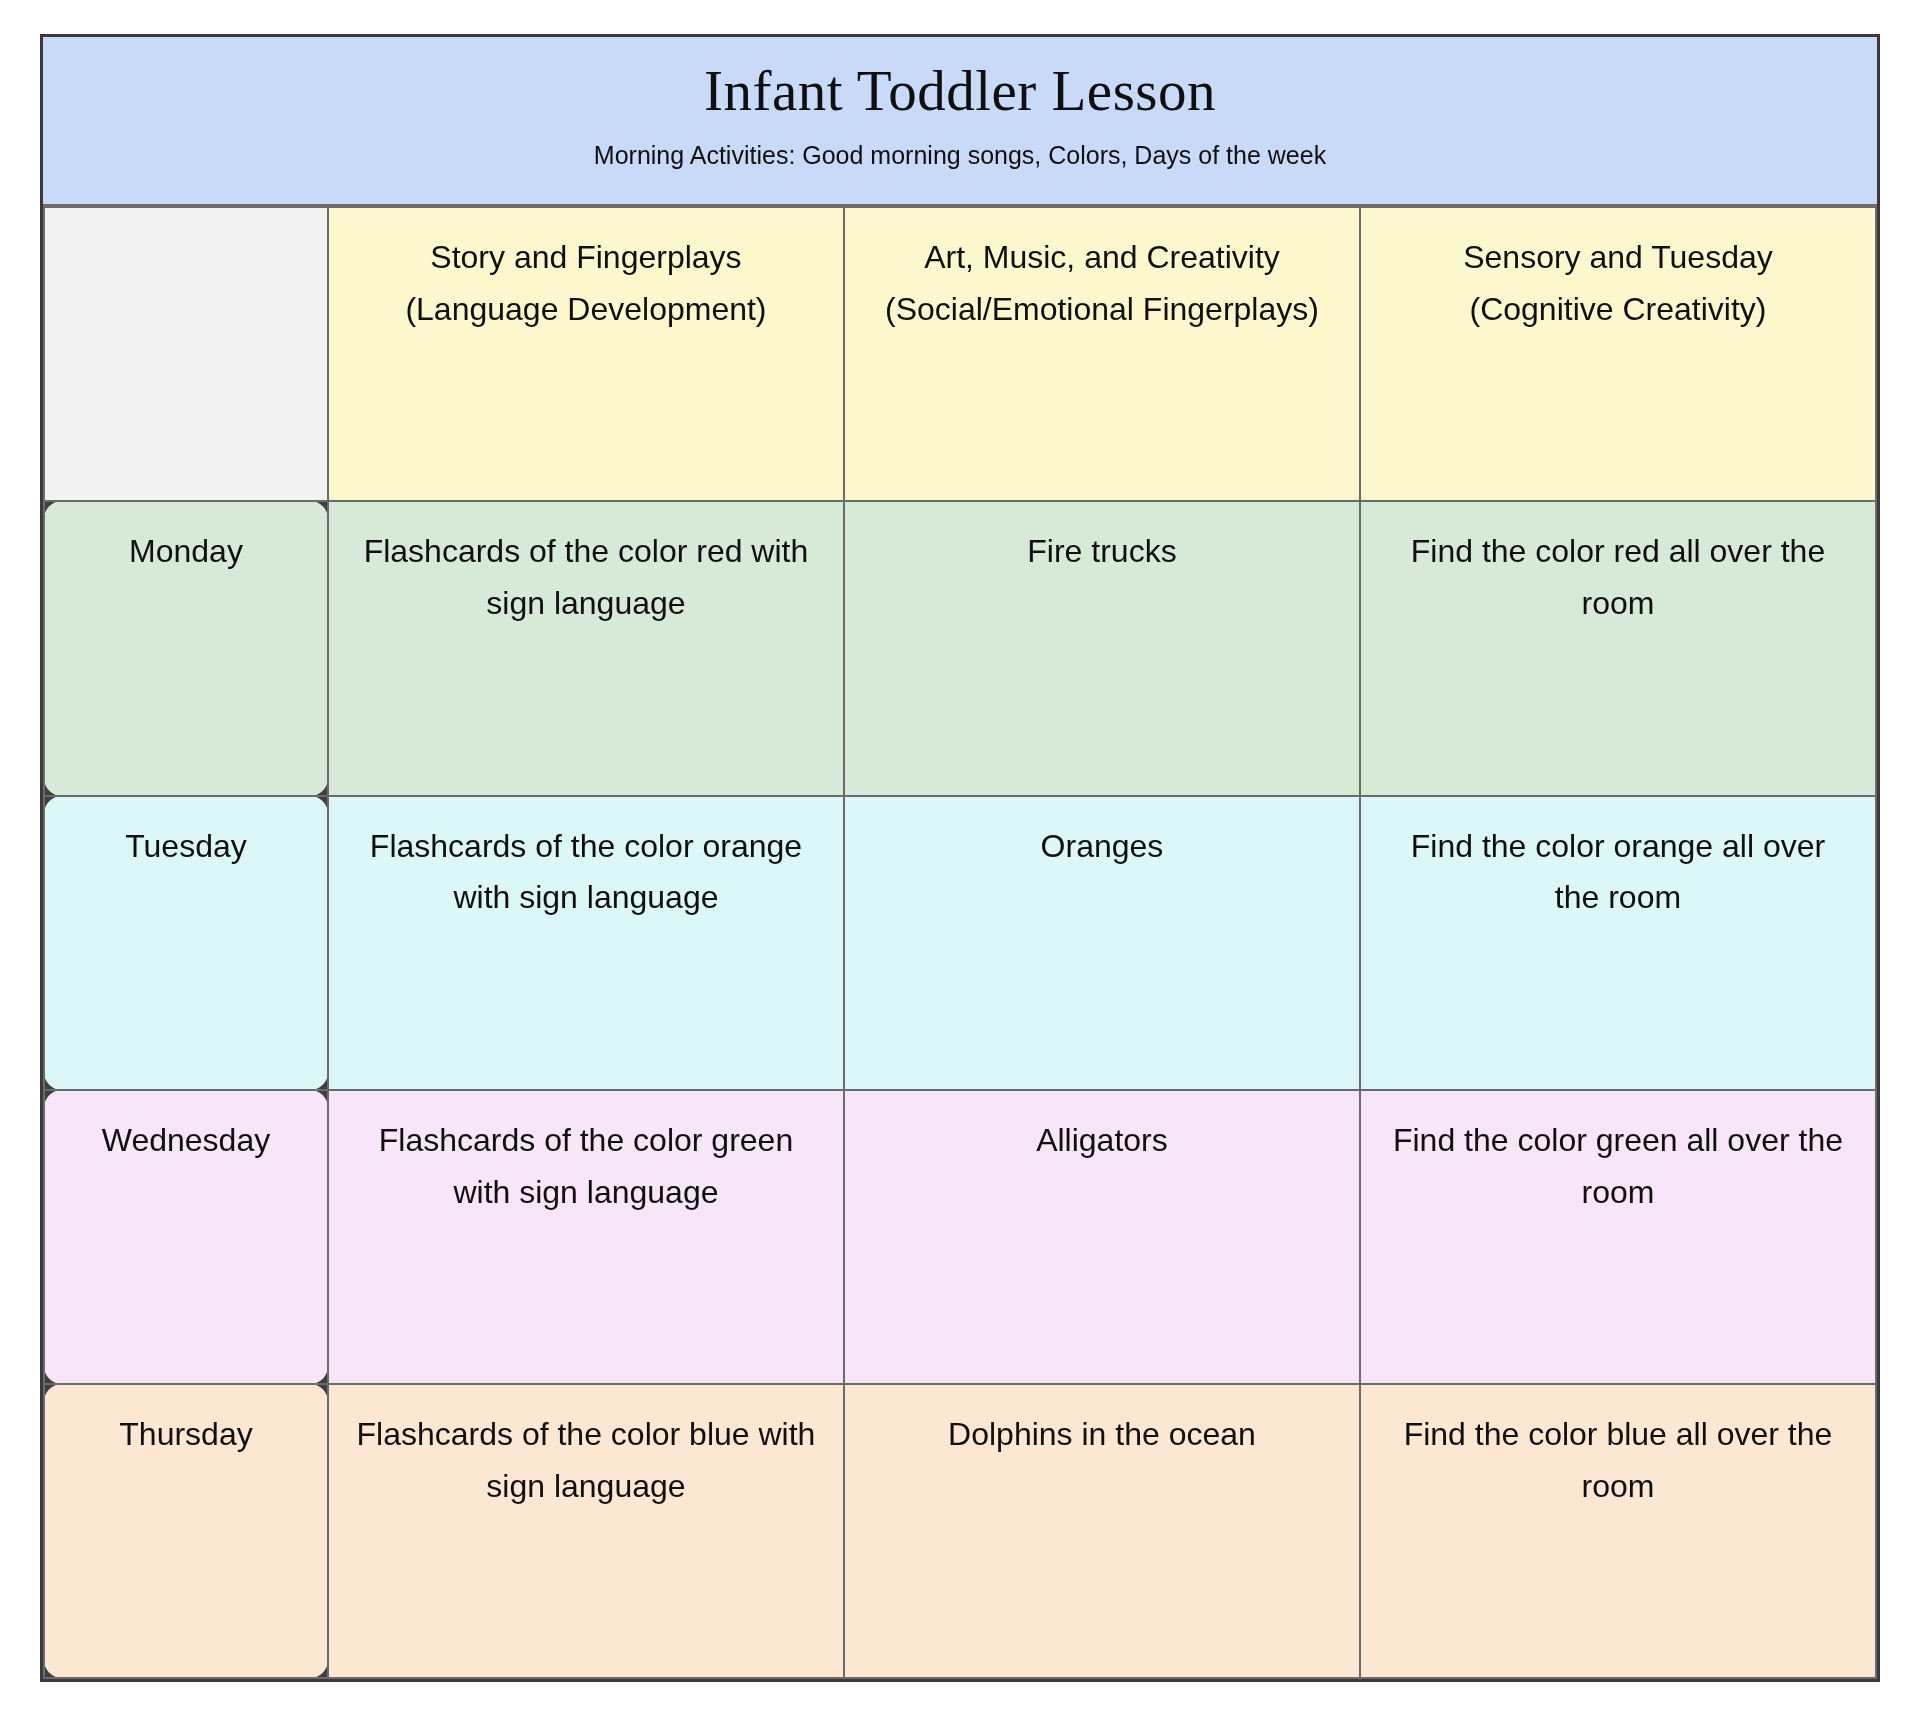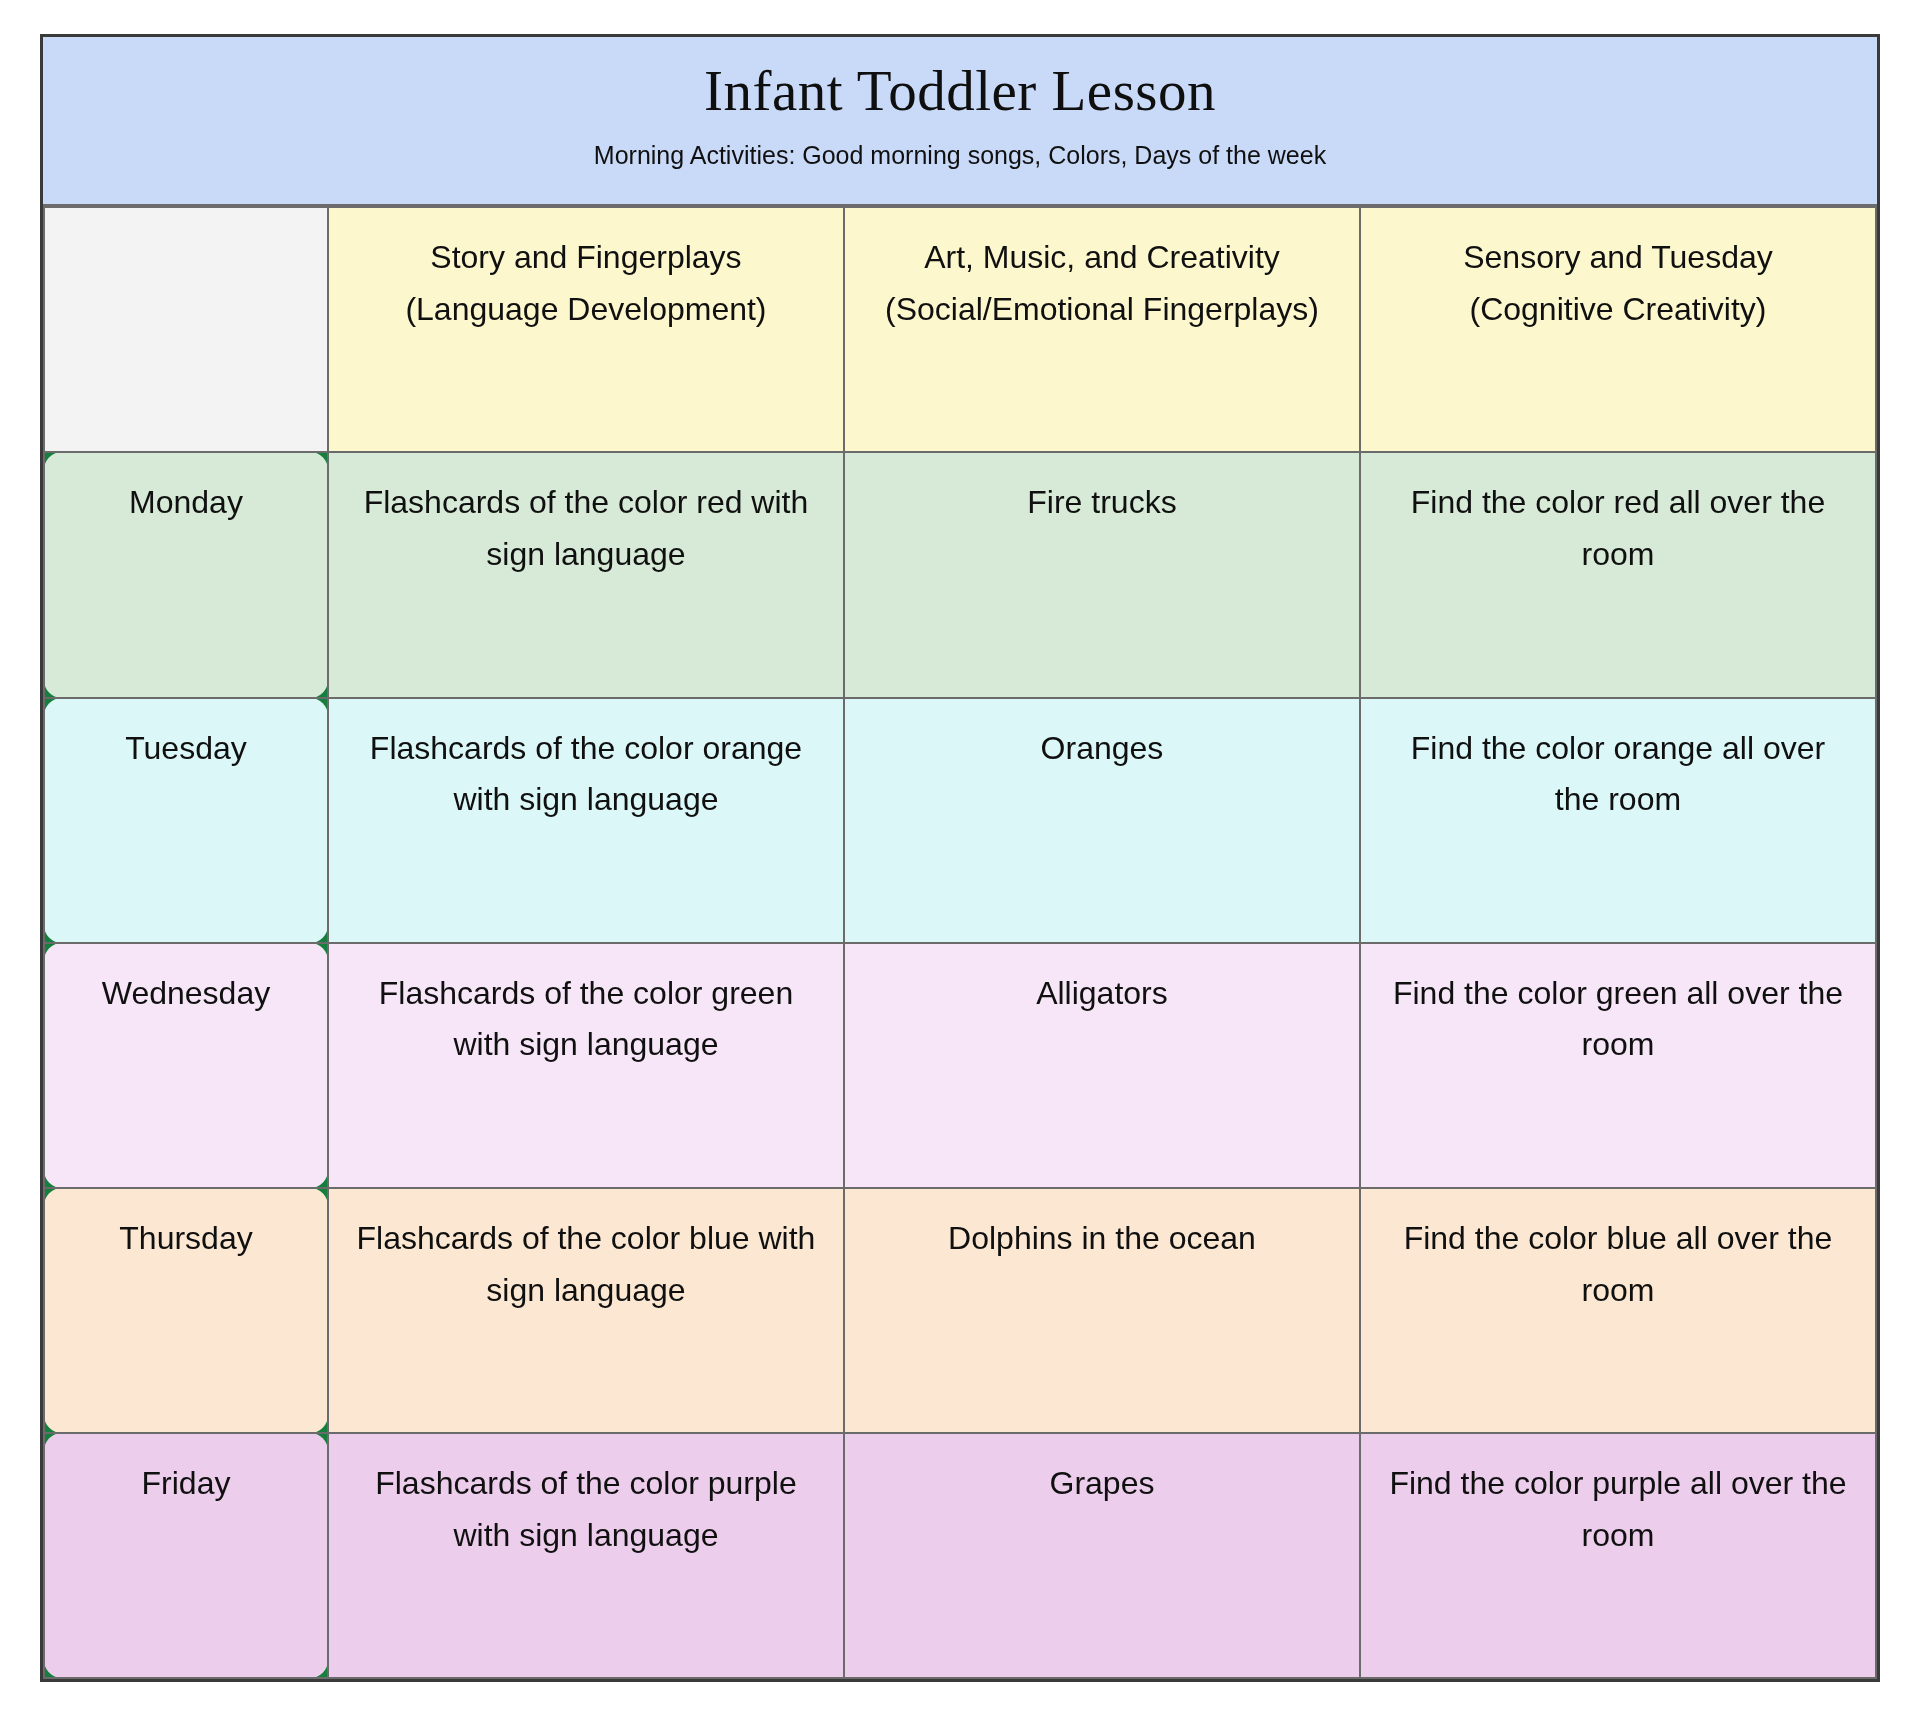--- a/index.html
+++ b/index.html
@@ -19,21 +19,21 @@
     height: 1720px;
     padding: 34px 40px 38px 40px;
   }
   .doc {
     box-sizing: border-box;
     width: 100%;
     height: 100%;
     border: 3px solid #3a3a3a;
     display: flex;
     flex-direction: column;
-    background: #15803d;
+    background: #404040;
   }
   .title-block {
     background: #c9daf8;
     border-bottom: 2px solid #6b6b6b;
     padding: 22px 20px 24px 20px;
     text-align: center;
     flex: 0 0 auto;
   }
   .doc-title {
     font-family: "Liberation Serif", serif;
@@ -174,29 +174,17 @@
               <span class="cell-text">Flashcards of the color blue with sign language</span>
             </td>
           <td>
               <span class="cell-text">Dolphins in the ocean</span>
             </td>
           <td>
               <span class="cell-text">Find the color blue all over the room</span>
             </td>
         </tr>
 
-        <tr class="body-row r-fri">
-          <td class="day-cell">Friday</td>
-          <td>
-              <span class="cell-text">Flashcards of the color purple with sign language</span>
-            </td>
-          <td>
-              <span class="cell-text">Grapes</span>
-            </td>
-          <td>
-              <span class="cell-text">Find the color purple all over the room</span>
-            </td>
-        </tr>
       </tbody>
     </table>
 
   </div>
 </div>
 
 </body></html>

